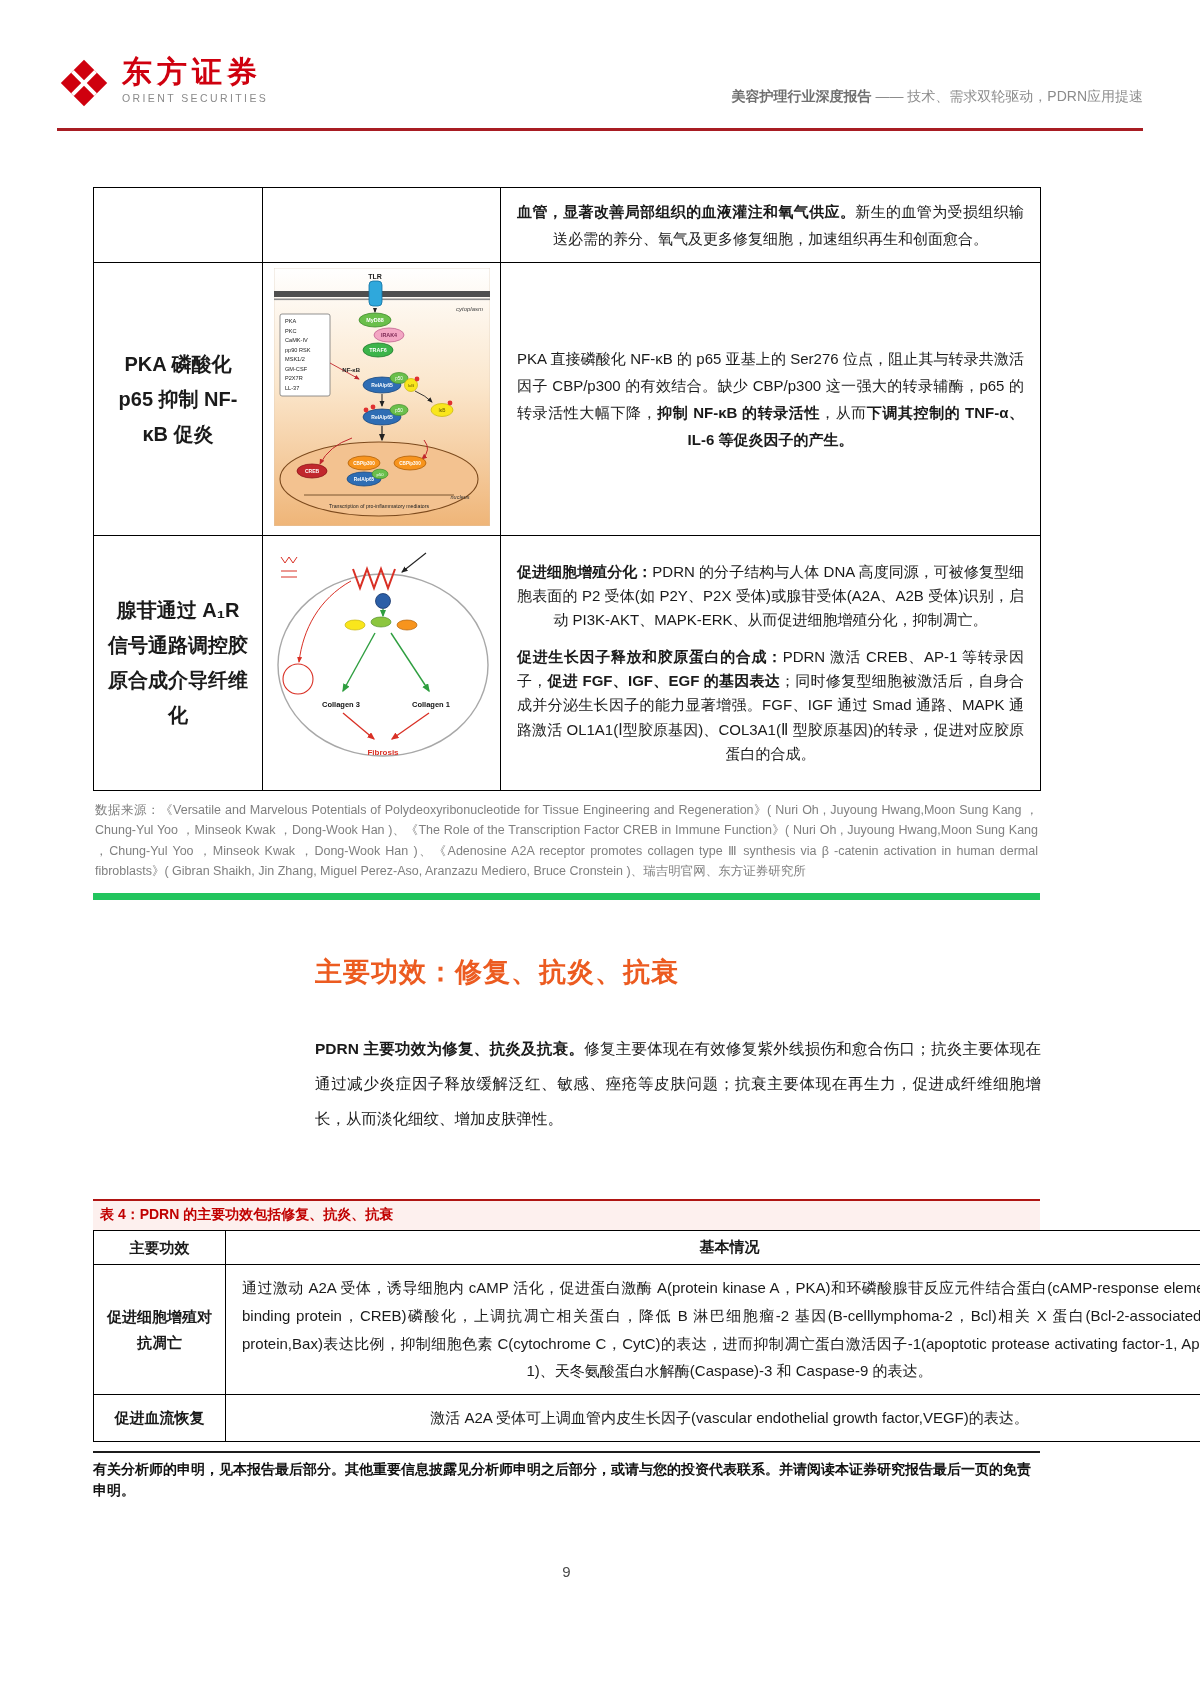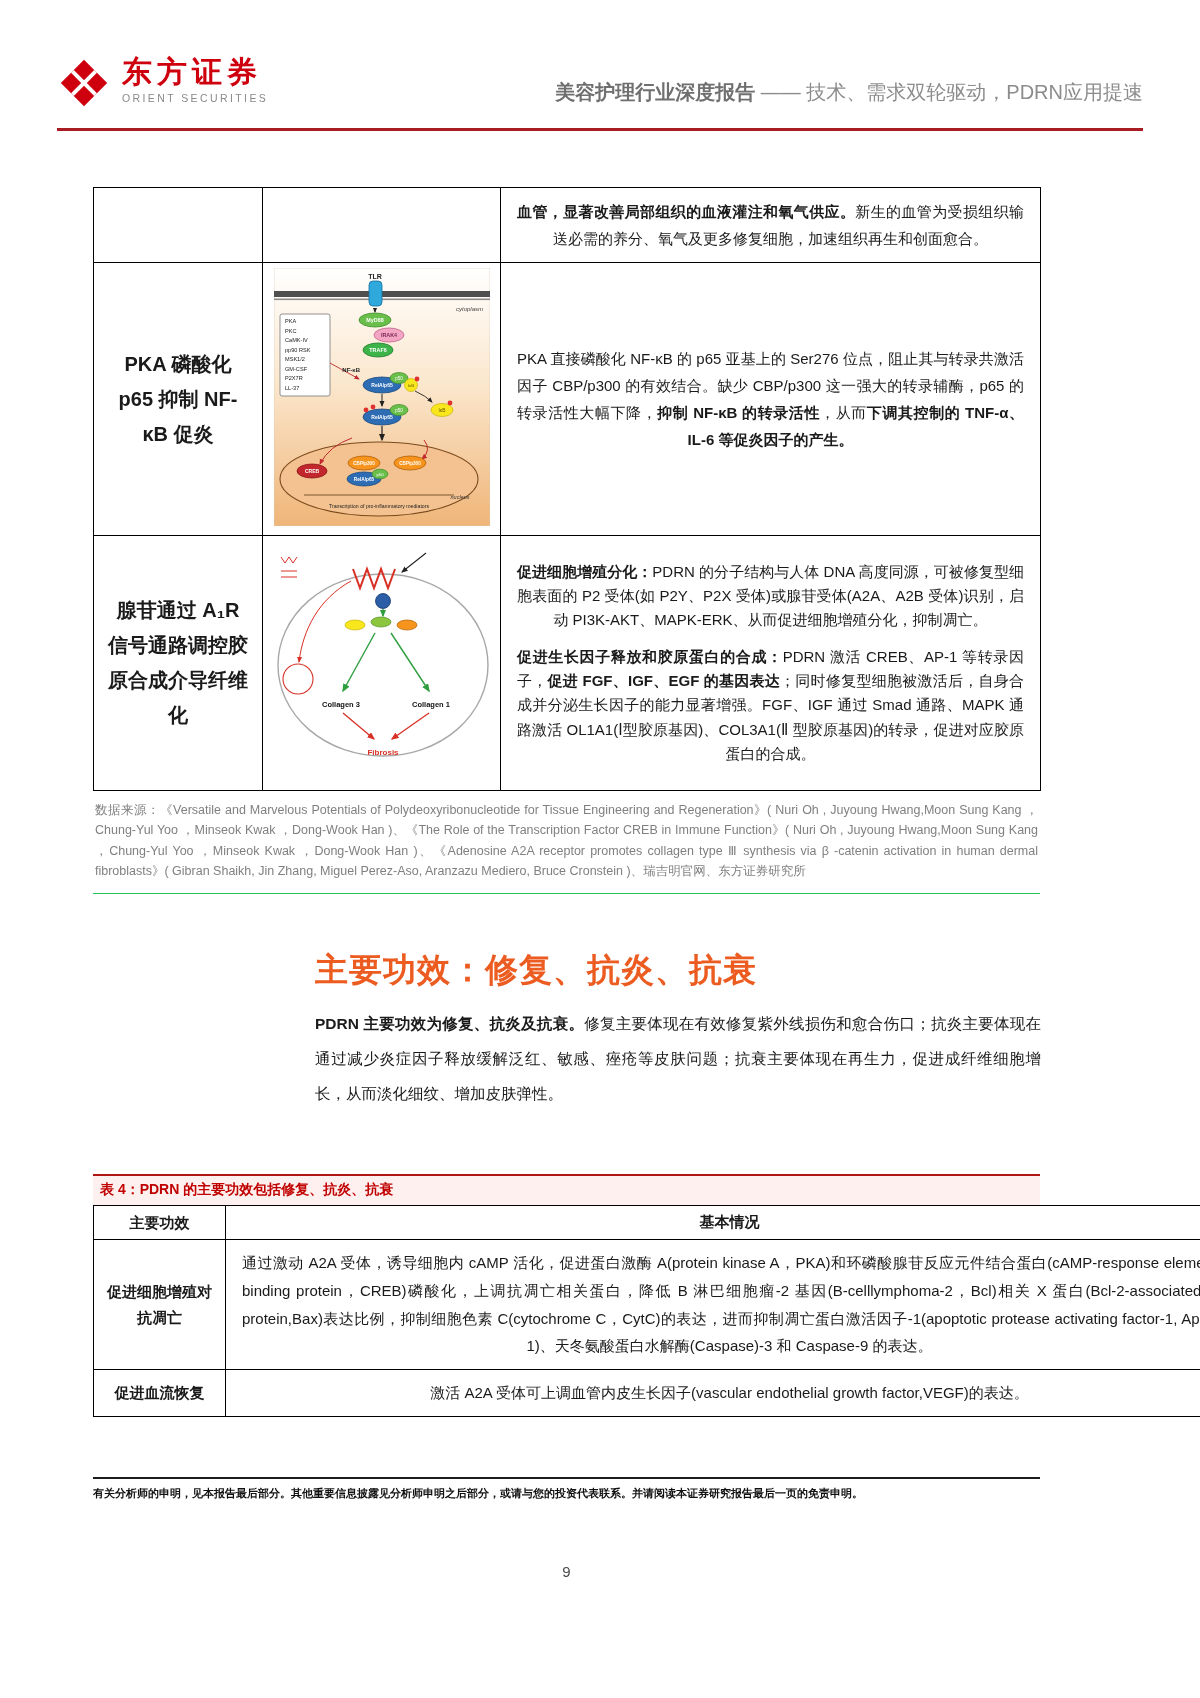--- a/index.html
+++ b/index.html
@@ -5,54 +5,54 @@
   * { margin:0; padding:0; box-sizing:border-box; }
   html,body { background:#ffffff; }
   body { width:1200px; font-family:"Liberation Sans","DejaVu Sans",sans-serif; color:#1a1a1a; }
   .page { width:1200px; height:1698px; display:flex; flex-direction:column; overflow:hidden; background:#fff; }
 
   
   .hdr { display:flex; justify-content:space-between; align-items:flex-end; padding:56px 57px 14px 57px; }
   .brand { display:flex; gap:11px; }
   .brand-text .cn { font-size:30px; font-weight:bold; color:#cf000e; letter-spacing:5px; line-height:1.05; }
   .brand-text .en { font-size:10.5px; color:#8a8a8a; letter-spacing:2.4px; margin-top:4px; }
-  .hdr-right { font-size:20px; padding-bottom:8px; color:#8c8c8c; }
+  .hdr-right { font-size:14px; padding-bottom:8px; color:#8c8c8c; }
   .hdr-right .rtype { font-weight:bold; color:#6f6f6f; }
   .hdr-rule { height:3px; background:#a81d23; margin:0 57px; }
 
   
   .content { padding:56px 0 0 93px; width:1040px; }
 
   table.pathway { width:947px; border-collapse:collapse; table-layout:fixed; }
   table.pathway td { border:1.5px solid #000; vertical-align:middle; }
   .c-left { width:169px; text-align:center; font-weight:bold; font-size:20px; line-height:1.75; padding:8px 12px; }
   .c-mid  { width:238px; text-align:center; padding:5px 4px; }
   .c-right{ width:540px; font-size:15px; line-height:1.8; padding:10px 16px; text-align:justify; text-align-last:center; }
   .c-right.tight { line-height:1.62; }
   .c-right p + p { margin-top:12px; }
   .c-right b { font-weight:bold; }
 
-  .source-note { width:947px; font-size:12.5px; color:#808080; line-height:1.62; padding:9px 2px 12px 2px; border-bottom:1px solid #22c55e; text-align:justify; }
+  .source-note { width:947px; font-size:12.5px; color:#808080; line-height:1.62; padding:9px 2px 12px 2px; border-bottom:7px solid #22c55e; text-align:justify; }
 
   .effects { margin:54px 0 0 222px; width:726px; }
-  .effects h2 { font-size:33px; font-weight:bold; color:#ec5b20; letter-spacing:1px; margin-bottom:14px; }
+  .effects h2 { font-size:27px; font-weight:bold; color:#ec5b20; letter-spacing:1px; margin-bottom:42px; }
   .effects p { font-size:15.5px; line-height:2.25; text-align:justify; }
 
   .t4wrap { margin-top:62px; width:947px; }
   .t4caption { border-top:2.5px solid #b01513; background:#fdf0ee; color:#c00000; font-weight:bold; font-size:14px; padding:5px 7px 6px 7px; }
   table.t4 { width:1141px; border-collapse:collapse; table-layout:fixed; font-size:15px; }
   table.t4 th, table.t4 td { border:1.5px solid #000; }
   table.t4 th { font-weight:bold; text-align:center; padding:4px 6px; }
   .t4label { width:132px; text-align:center; font-weight:bold; line-height:1.7; padding:8px 10px; }
   .t4detail { text-align:justify; text-align-last:center; line-height:1.85; padding:9px 16px; }
 
   
   .ftr { margin-top:auto; padding:0 160px 0 93px; }
   .ftr-rule { border-top:2px solid #1c1c1c; }
-  .ftr-text { font-size:11px; font-weight:bold; color:#111; padding-top:6px; line-height:1.5; }
+  .ftr-text { font-size:14px; font-weight:bold; color:#111; padding-top:6px; line-height:1.5; }
   .page-num { text-align:center; font-size:15px; color:#4a4a4a; margin-top:62px; padding-bottom:118px; }
 
   svg text { font-family:"Liberation Sans","DejaVu Sans",sans-serif; }
 </style>
 </head>
 <body>
 
 <div class="page">
 
   <div class="hdr">

